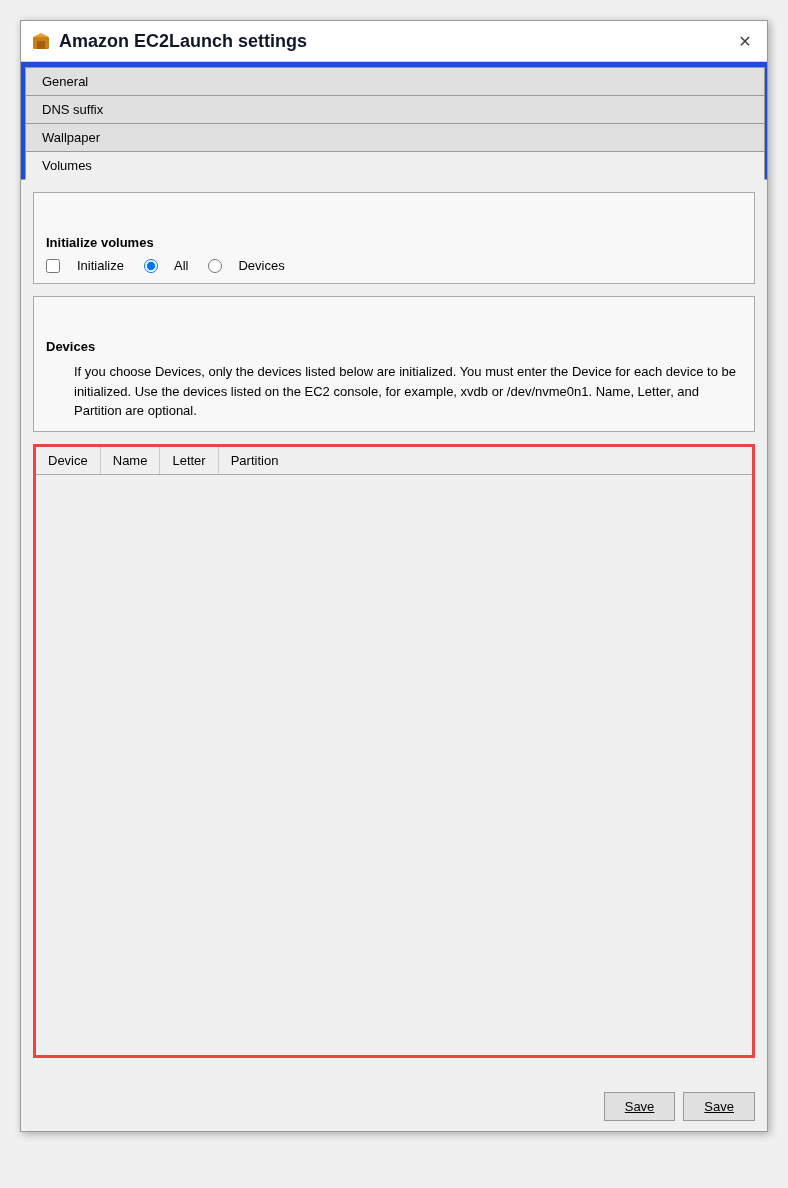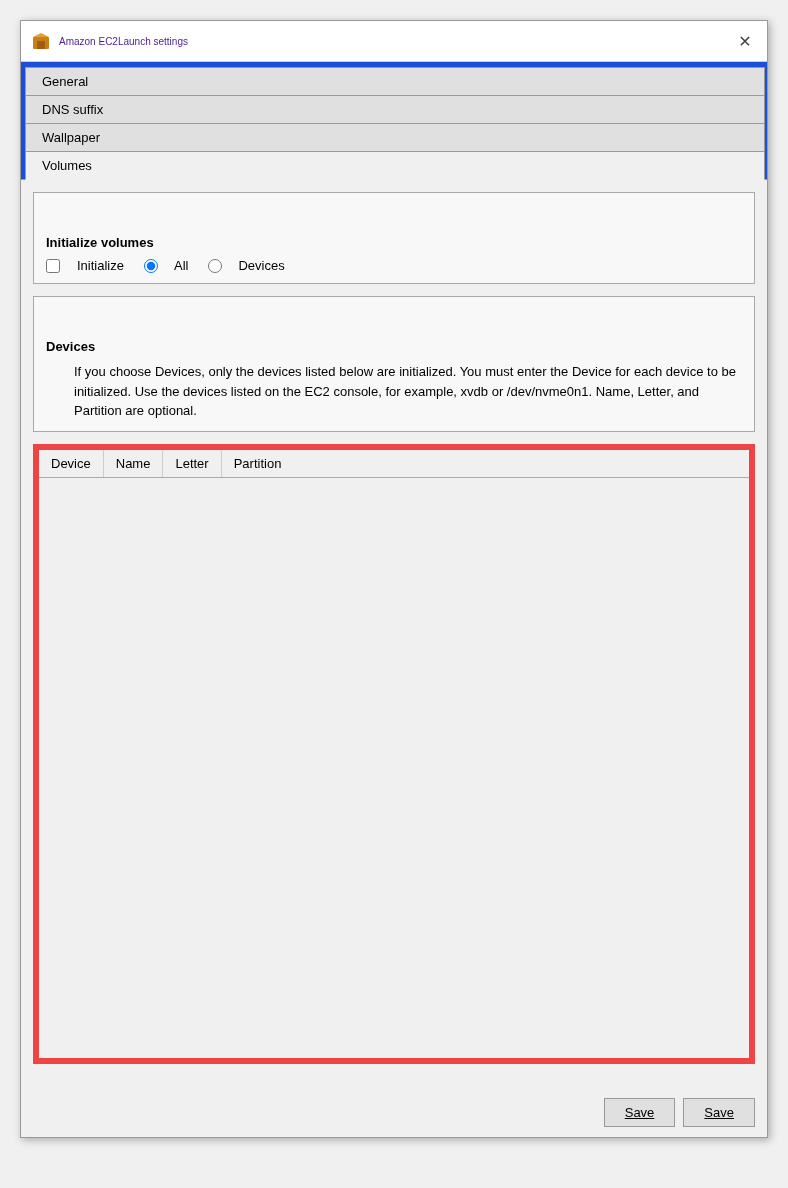--- a/index.html
+++ b/index.html
@@ -39,23 +39,23 @@
       align-items: center;
       gap: 8px;
     }
 
     .title-bar-icon {
       width: 20px;
       height: 20px;
     }
 
     .title-text {
-      font-size: 10px;
-      font-weight: normal;
-      color: #4c1d95;
+      font-size: 18px;
+      font-weight: bold;
+      color: #0f172a;
     }
 
     .close-button {
       width: 24px;
       height: 24px;
       background: none;
       border: none;
       cursor: pointer;
       font-size: 16px;
       color: #444;
@@ -148,21 +148,21 @@
       padding: 10px 12px;
     }
 
     .devices-description {
       color: #000;
       line-height: 1.5;
       margin-left: 28px;
     }
 
     .table-section {
-      border: 6px solid #ef4444;
+      border: 3px solid #ef4444;
       background: #3b82f6;
       margin-bottom: 12px;
     }
 
     .table-header {
       display: flex;
       border-bottom: 1px solid #aaa;
       background: #f0f0f0;
     }
 

